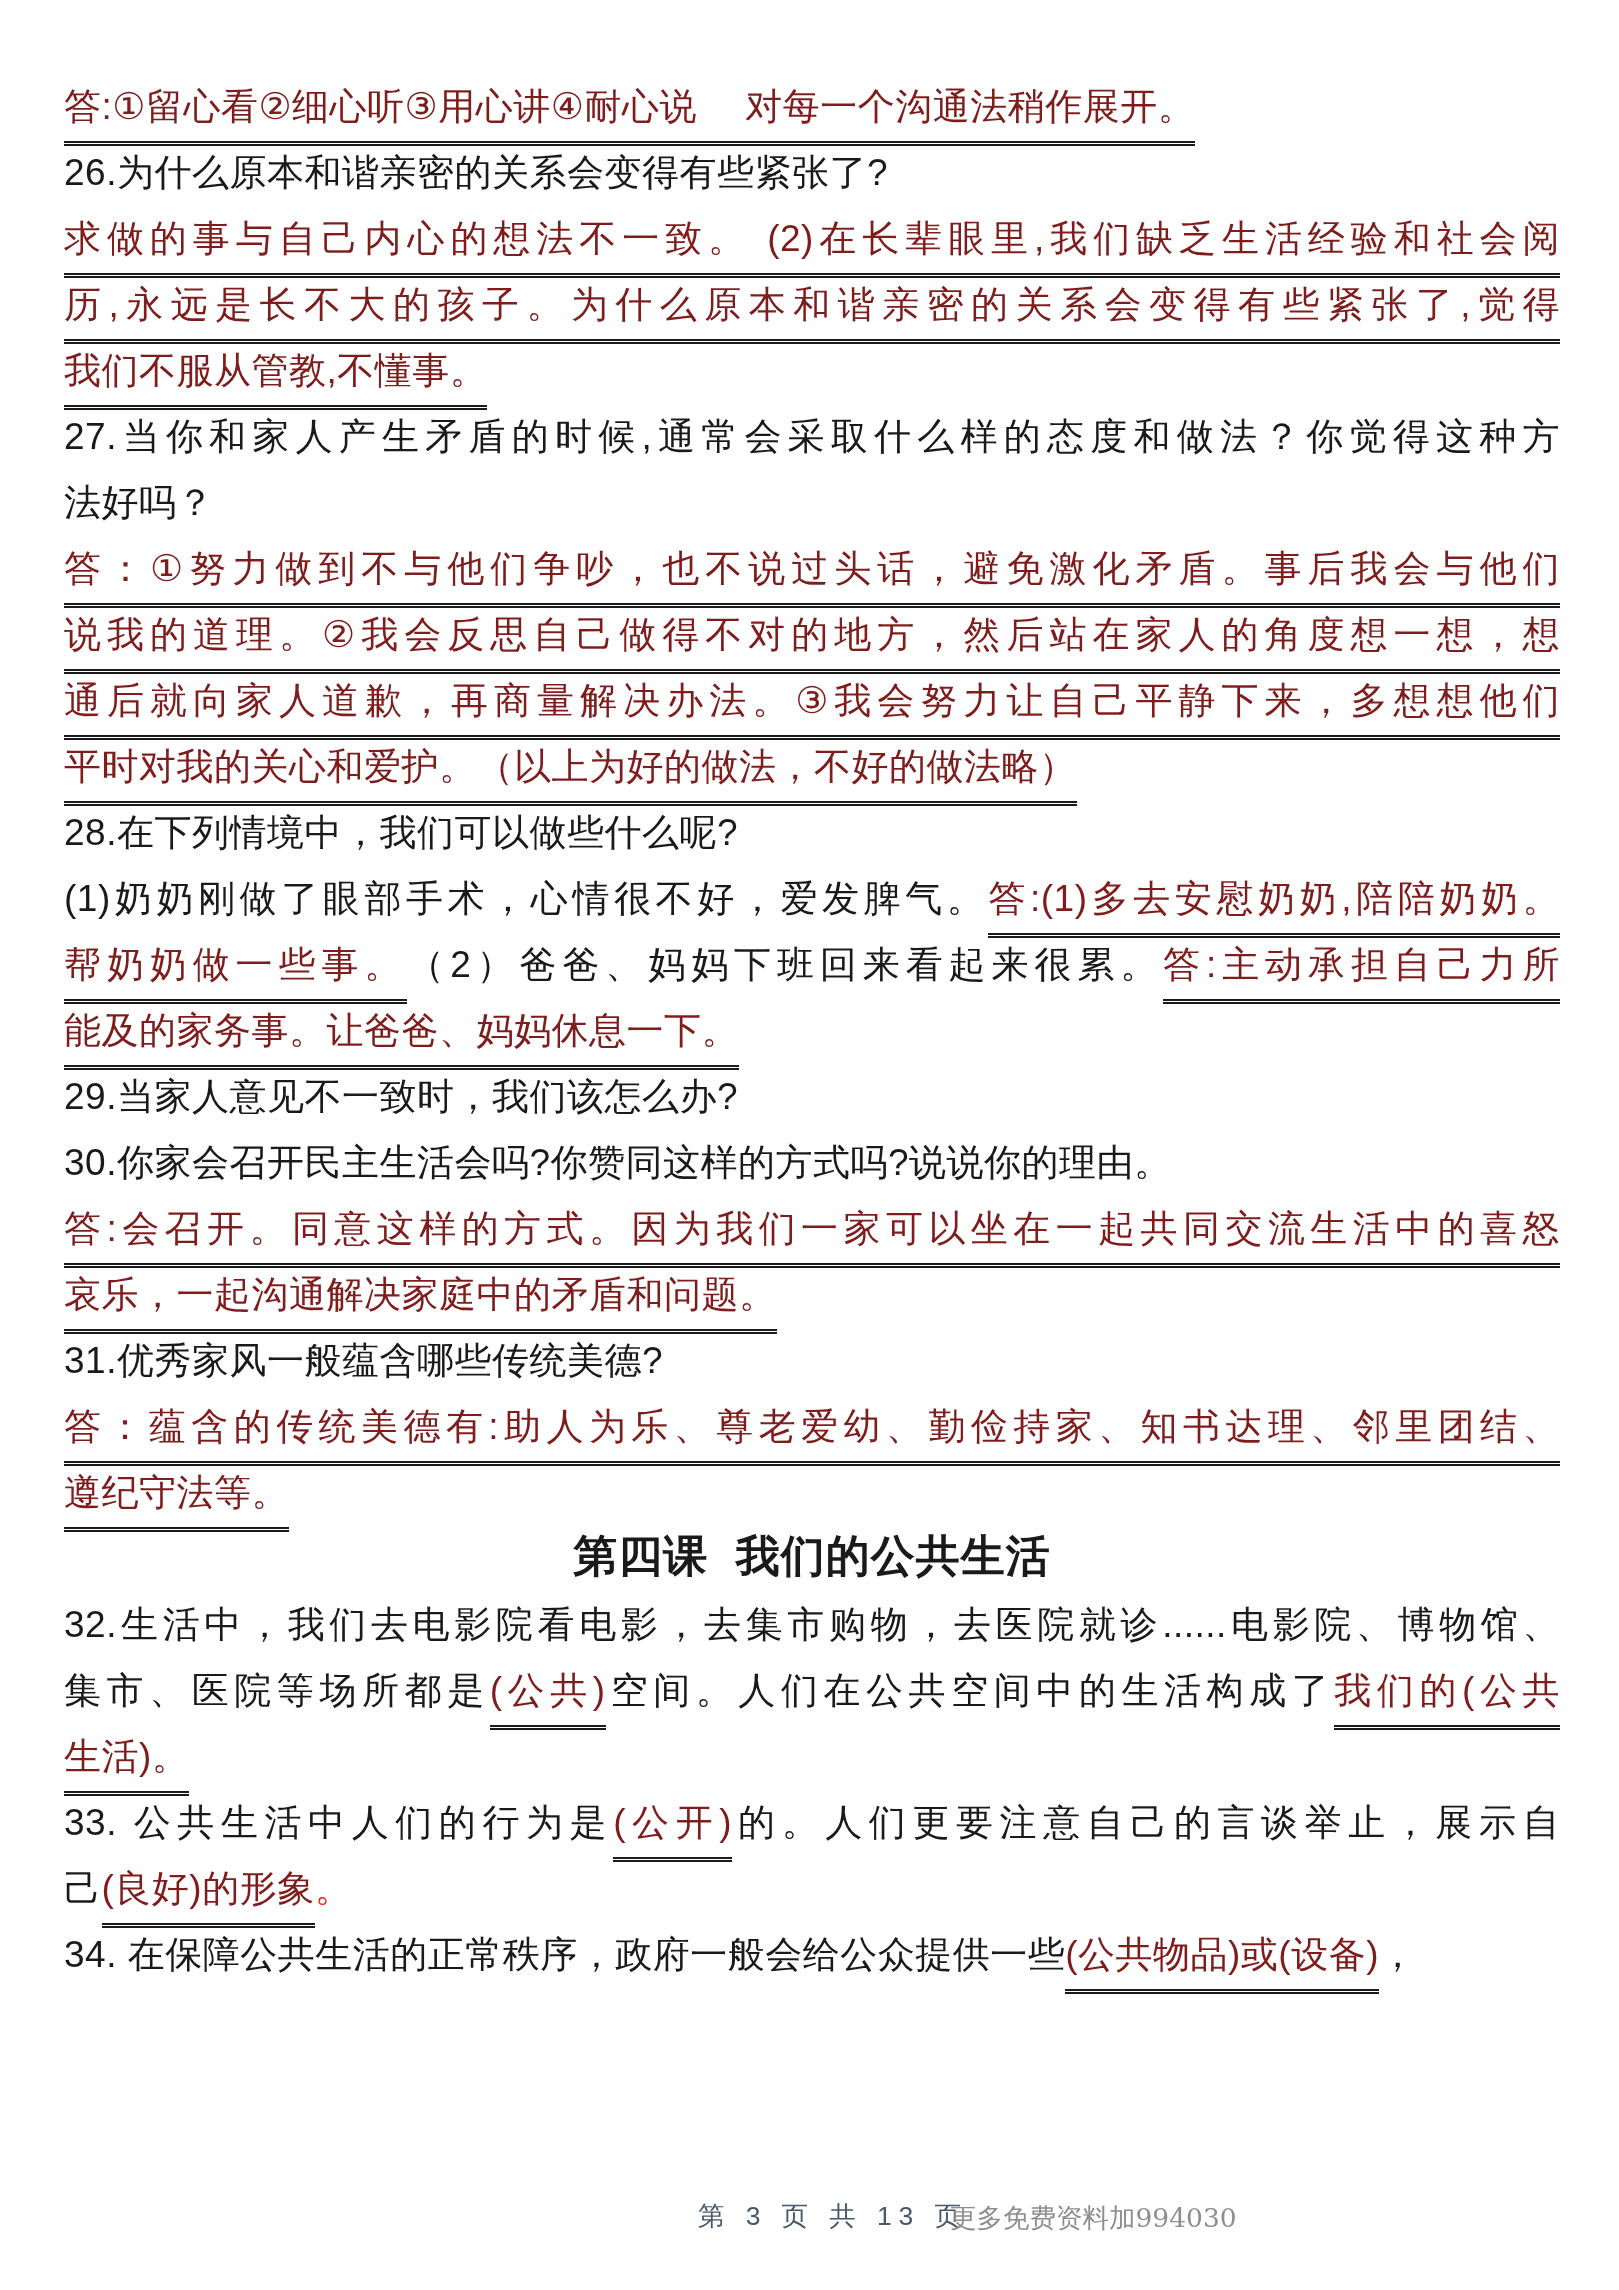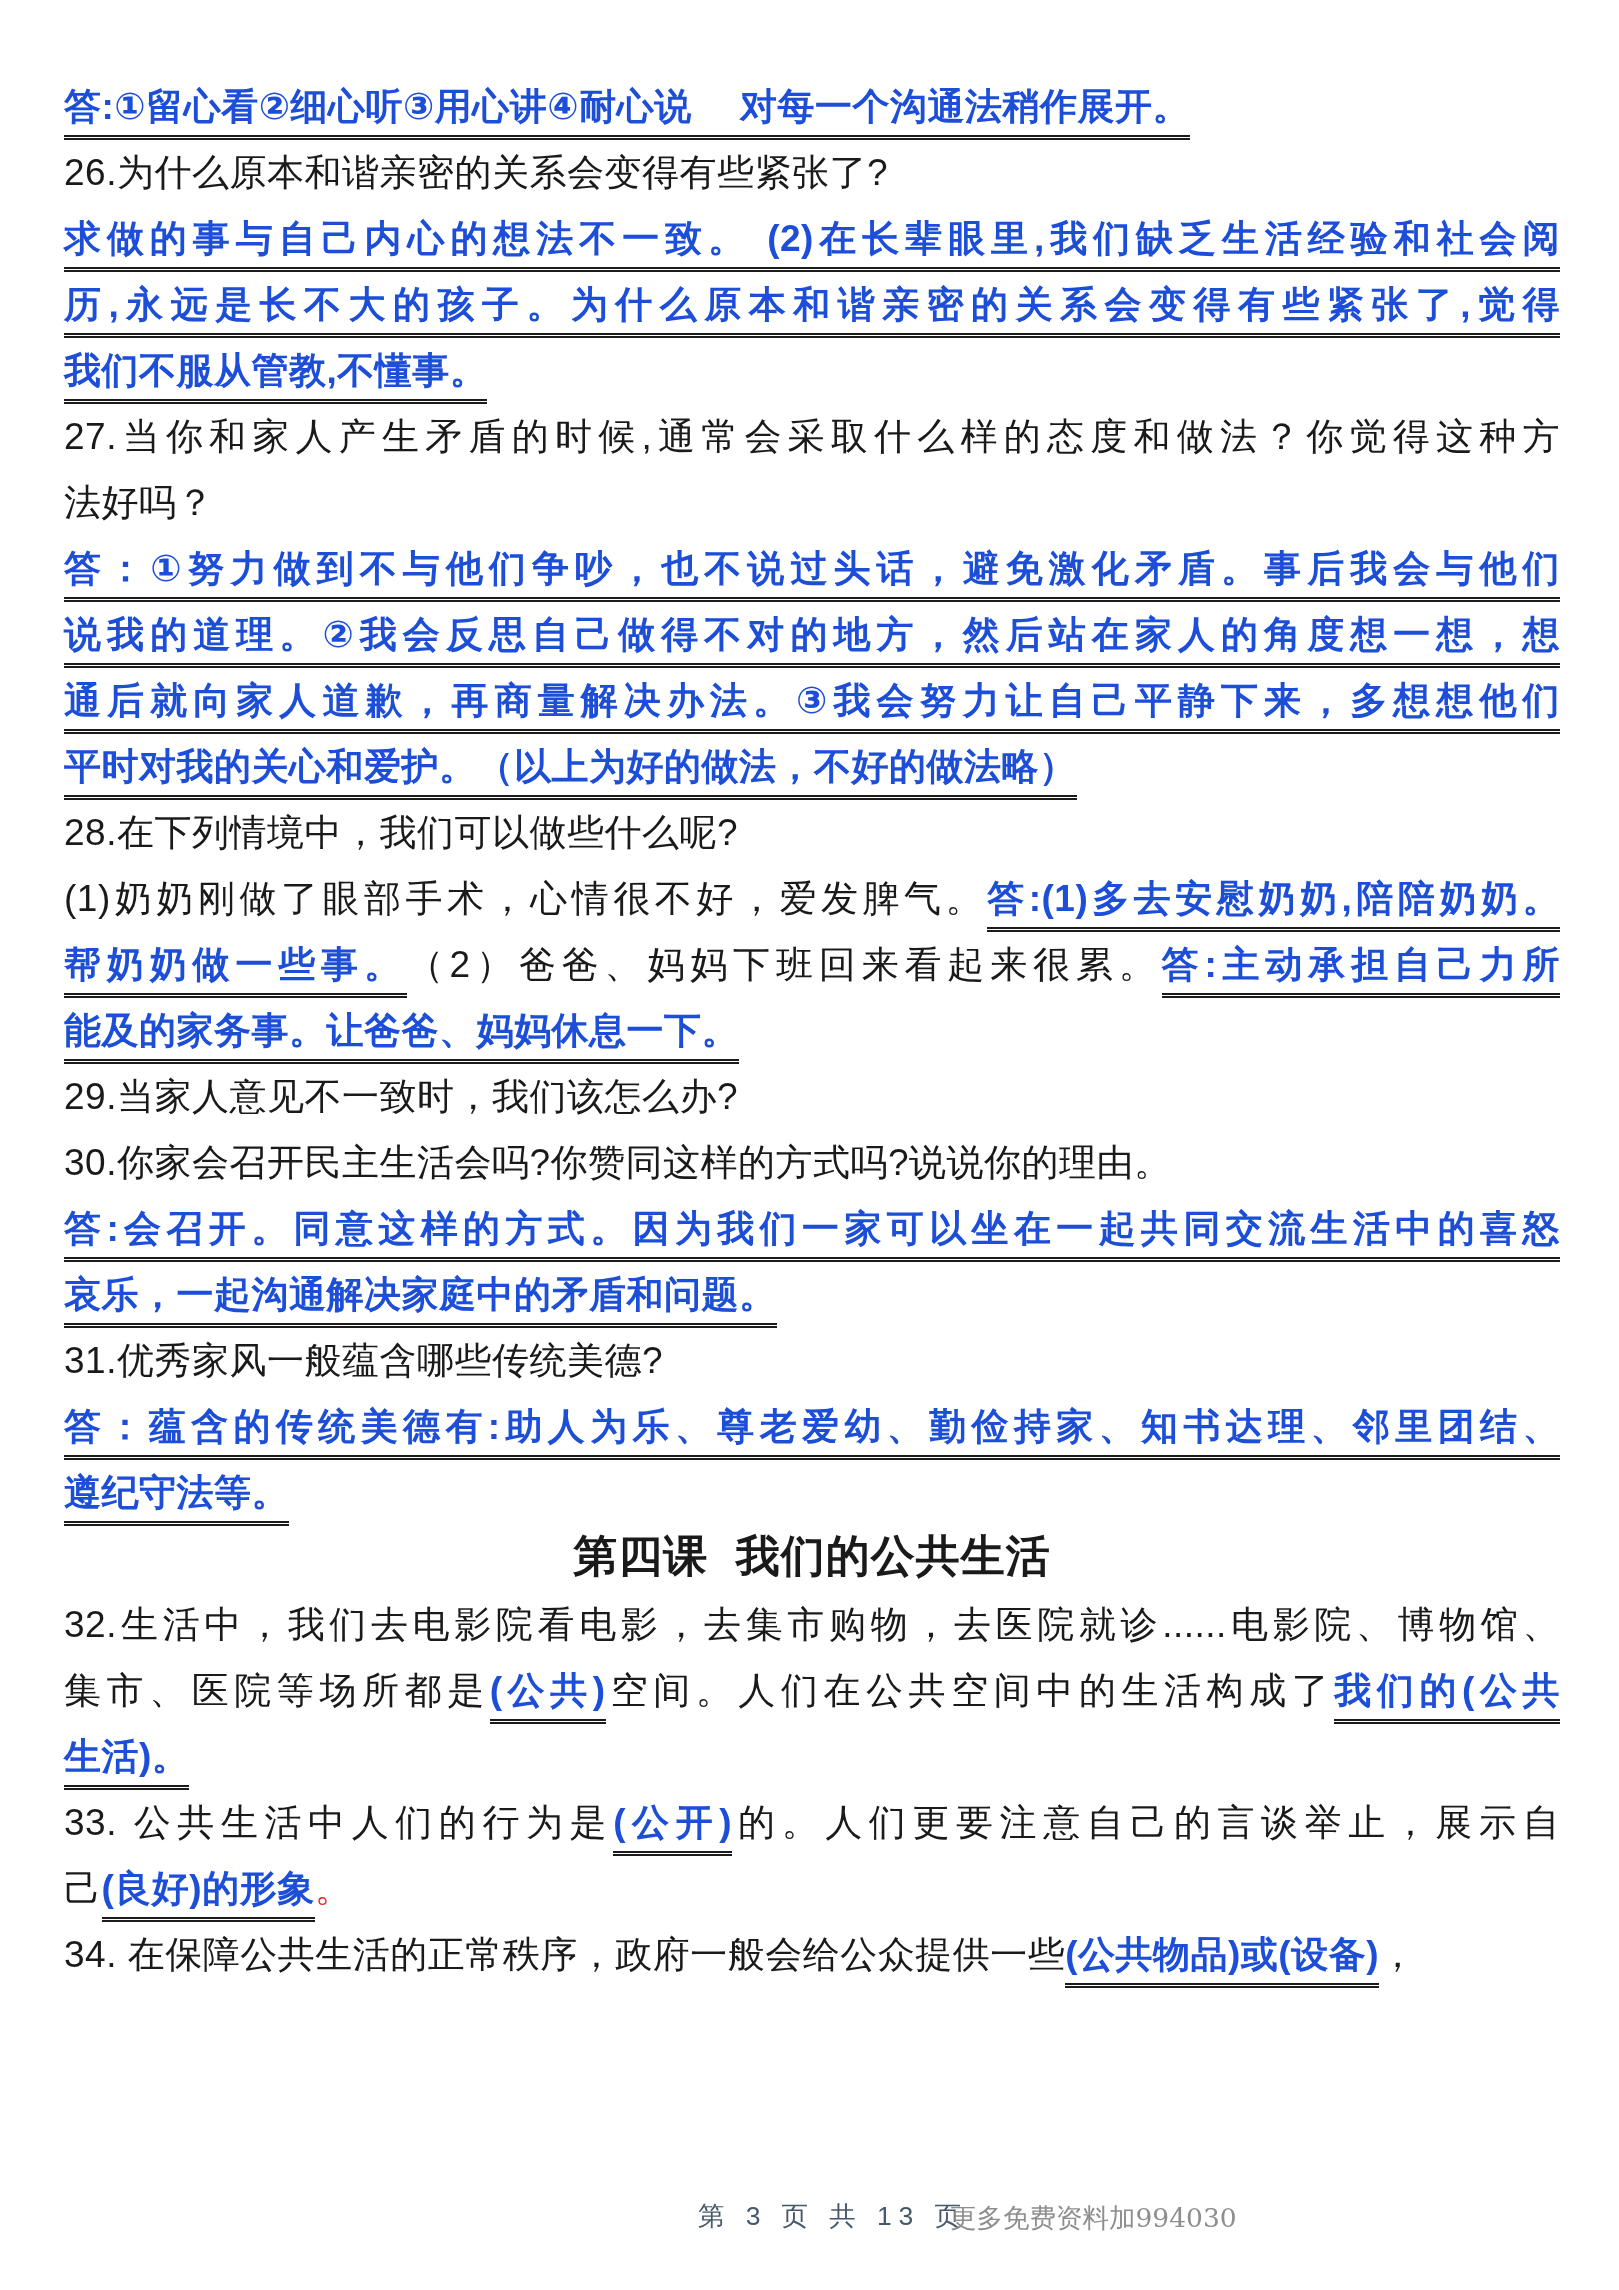--- a/index.html
+++ b/index.html
@@ -36,24 +36,23 @@
     font-size: 44px;
     font-weight: bold;
     text-align: center;
     text-align-last: center;
     letter-spacing: 1px;
     font-family: Liberation Mono, monospace;
   }
   .seg.k { color: #1a1a1a; }
   .seg.r { color: #ee2218; }
   .seg.ru {
-    color: #1d4ed8;
+    color: #7f1d1d;
     border-bottom: 5.9px double #1b1b1b;
-    padding-bottom: 8px;
-    font-weight: bold;
+    padding-bottom: 14px;
   }
   .footer {
     position: absolute;
     top: 2198px;
     left: 14px;
     width: 100%;
     height: 49px;
   }
   .footer-page {
     position: absolute;

